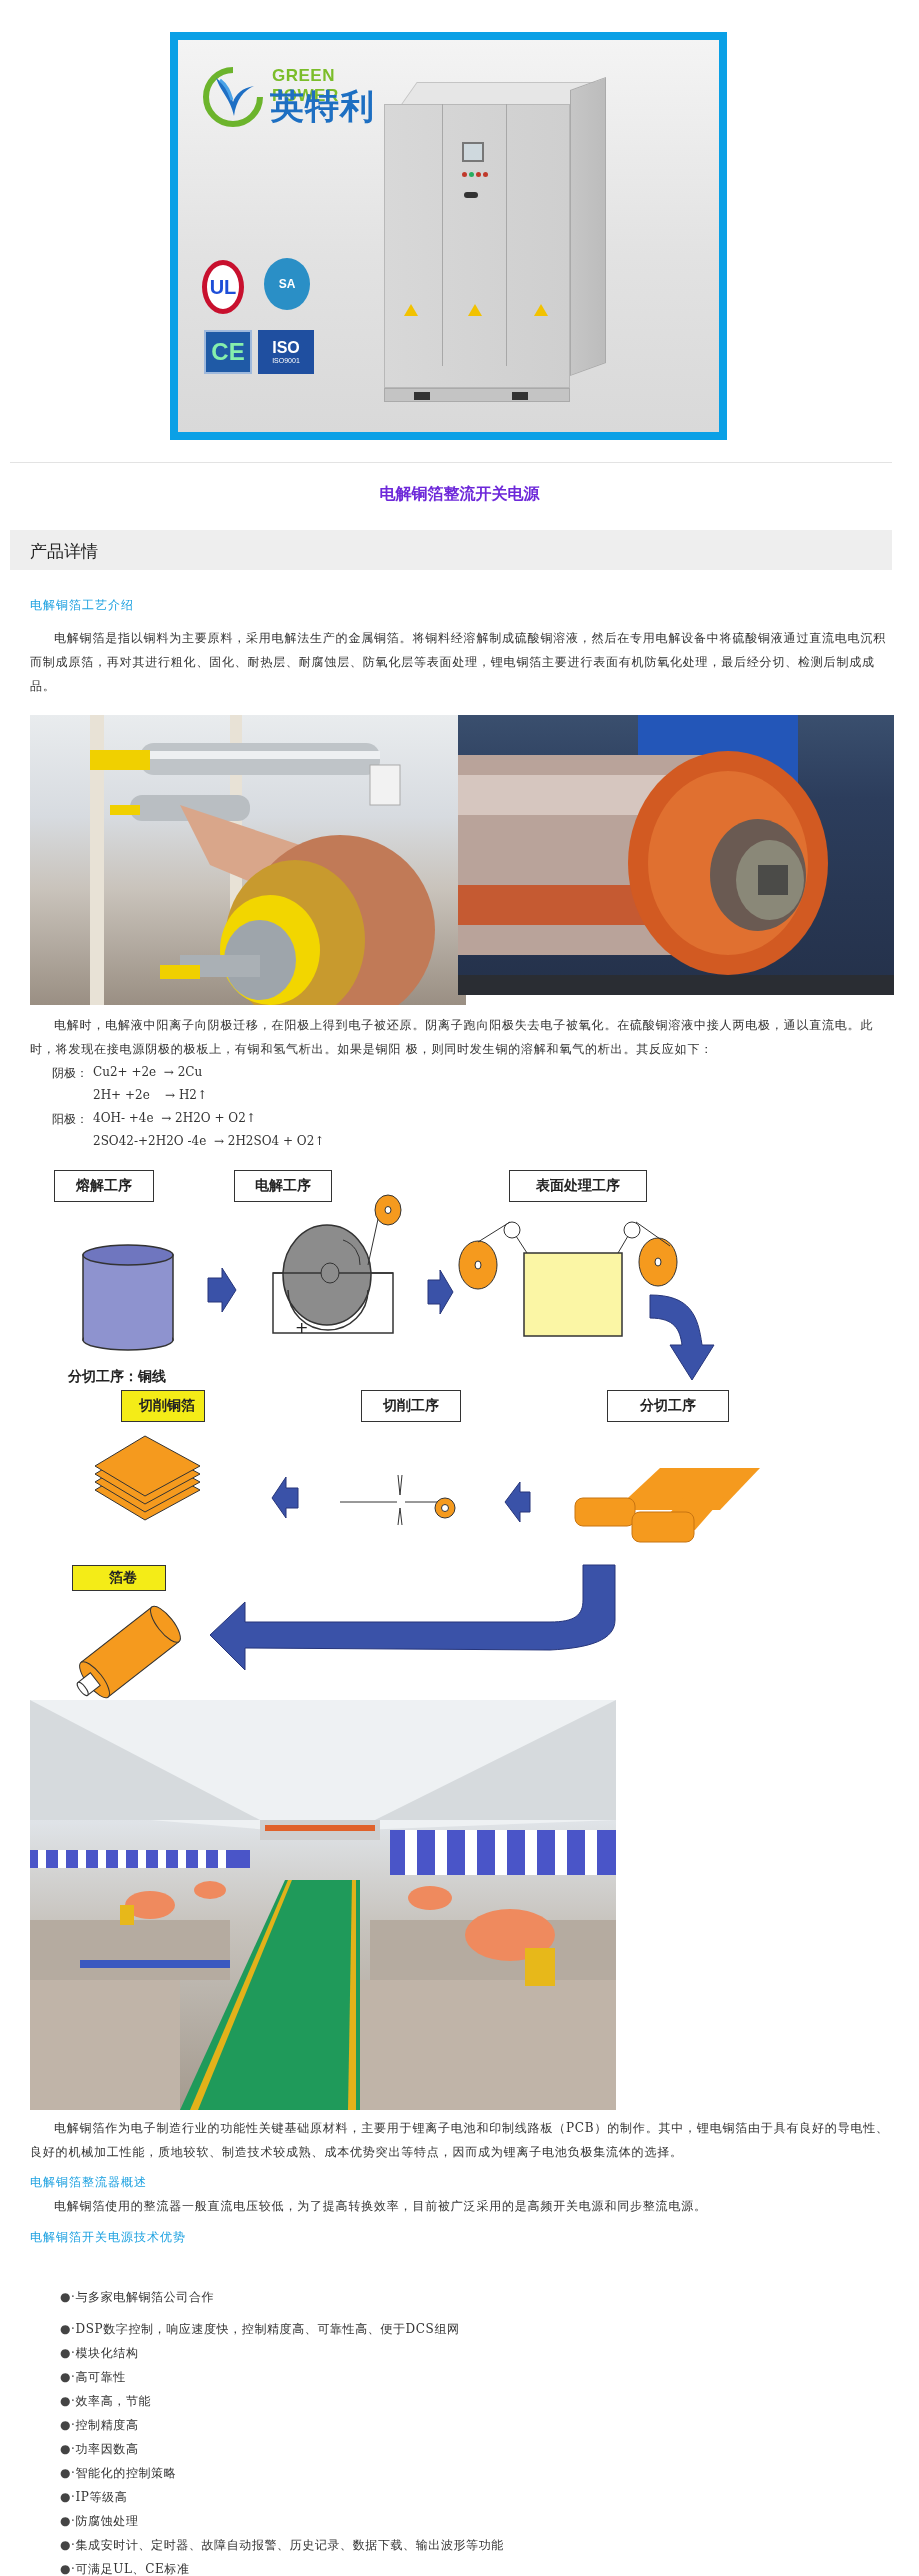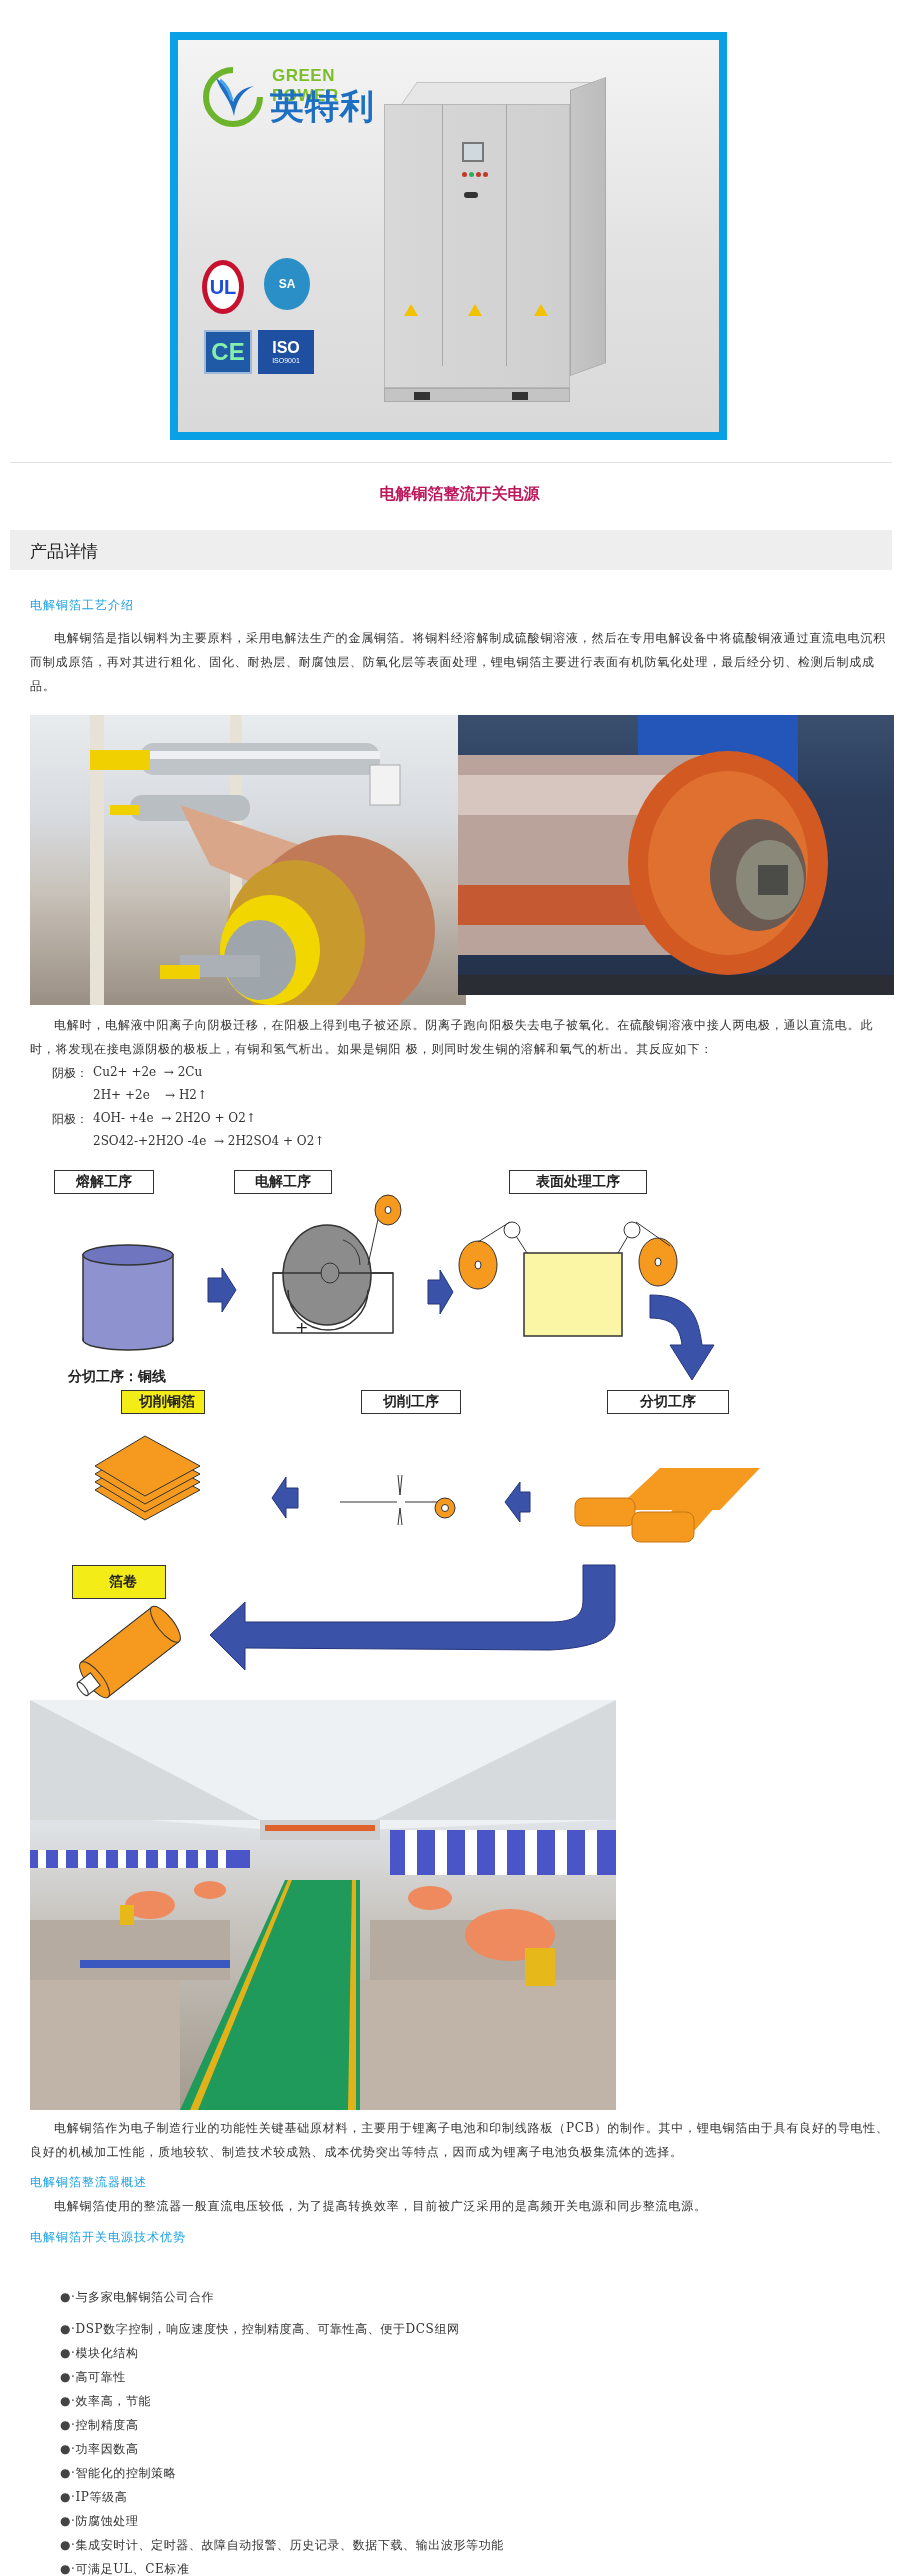--- a/index.html
+++ b/index.html
@@ -23,34 +23,34 @@
   .cab-side { position:absolute; left:186px; top:8px; width:36px; height:286px; background:linear-gradient(90deg,#c6c6c6,#bcbcbc); border:1px solid #aaa; transform:skewY(-20deg); transform-origin:top left; }
   .door-line { position:absolute; top:22px; width:1px; height:262px; background:#a8a8a8; }
   .panel-screen { position:absolute; left:78px; top:60px; width:22px; height:20px; background:#cfd9de; border:2px solid #777; }
   .btn-dot { position:absolute; top:90px; width:5px; height:5px; border-radius:50%; }
   .switch { position:absolute; left:80px; top:110px; width:14px; height:6px; background:#333; border-radius:3px; }
   .warn { position:absolute; top:222px; width:0; height:0; border-left:7px solid transparent; border-right:7px solid transparent; border-bottom:12px solid #f2c200; }
   .cab-base { position:absolute; left:0; top:306px; width:186px; height:14px; background:#c4c4c4; border:1px solid #aaa; }
   .base-slot { position:absolute; top:310px; width:16px; height:8px; background:#333; }
 
   .divider { position:absolute; left:10px; top:462px; width:882px; height:1px; background:#e3e3e3; }
-  .page-title { position:absolute; left:0; top:484px; width:919px; text-align:center; font-weight:bold; font-size:16px; color:#be185d; }
+  .page-title { position:absolute; left:0; top:484px; width:919px; text-align:center; font-weight:bold; font-size:16px; color:#6d28d9; }
   .section-bar { position:absolute; left:10px; top:530px; width:882px; height:40px; background:#eeeeee; }
   .section-bar span { position:absolute; left:20px; top:10px; font-size:17px; color:#222; }
 
   .sub-heading { position:absolute; left:30px; font-size:12px; color:#1da1e0; letter-spacing:1px; }
   .para { position:absolute; left:30px; width:860px; font-family:"DejaVu Serif","Liberation Serif",serif; font-size:12px; color:#333; line-height:24px; text-indent:2em; letter-spacing:0.8px; }
   .formula { position:absolute; font-family:"DejaVu Serif","Liberation Serif",serif; font-size:12px; color:#333; white-space:pre; }
 
   .photo { position:absolute; overflow:hidden; }
   .photo1 { left:30px; top:715px; width:436px; height:290px; background:linear-gradient(180deg,#e9ecee 0%,#d7dbe0 35%,#c9c3bb 60%,#9a8f83 100%); }
   .photo2 { left:458px; top:715px; width:436px; height:280px; background:linear-gradient(180deg,#3a4f6e 0%,#2c3d5c 30%,#24314a 100%); }
 
   .diagram { position:absolute; left:30px; top:1170px; width:740px; height:530px; }
-  .d-box { position:absolute; border:1.5px solid #333; background:#fff; font-weight:bold; font-size:14px; color:#222; display:flex; align-items:center; justify-content:center; height:24px; }
+  .d-box { position:absolute; border:1.5px solid #333; background:#fff; font-weight:bold; font-size:14px; color:#222; display:flex; align-items:center; justify-content:center; height:32px; }
   .d-box.yellow { background:#f4ec17;padding-left:8px; }
   .d-caption { position:absolute; font-weight:bold; font-size:14px; color:#222; }
 
   .photo3 { left:30px; top:1700px; width:586px; height:410px; background:linear-gradient(180deg,#e8ecef 0%,#dfe3e7 30%,#c7c3bd 55%,#a49a8e 100%); }
 
   .bullet-list { position:absolute; left:60px; top:2285px; width:820px; list-style:none; }
   .bullet-list li { font-family:"DejaVu Serif","Liberation Serif",serif; font-size:12px; color:#333; height:24px; line-height:24px; letter-spacing:0.6px; }
   .bullet-list li.first { margin-bottom:8px; }
   .bullet-list li::before { content:"●·"; color:#444; }
 </style>
@@ -217,21 +217,21 @@
     </g>
   </svg>
   <div class="d-box" style="left:24px;top:0;width:100px">熔解工序</div>
   <div class="d-box" style="left:204px;top:0;width:98px">电解工序</div>
   <div class="d-box" style="left:479px;top:0;width:138px">表面处理工序</div>
   <div class="d-caption" style="left:38px;top:198px">分切工序：铜线</div>
   <div class="d-caption" style="left:265px;top:148px;font-weight:normal;font-size:16px">+</div>
   <div class="d-box yellow" style="left:91px;top:220px;width:84px">切削铜箔</div>
   <div class="d-box" style="left:331px;top:220px;width:100px">切削工序</div>
   <div class="d-box" style="left:577px;top:220px;width:122px">分切工序</div>
-  <div class="d-box yellow" style="left:42px;top:395px;width:94px;height:34px">箔卷</div>
+  <div class="d-box yellow" style="left:42px;top:395px;width:94px;height:26px">箔卷</div>
 </div>
 
 <div class="photo photo3">
   <svg width="586" height="410" viewBox="0 0 586 410">
     <path d="M0 0 L586 0 L586 120 L330 130 L240 130 L0 110 Z" fill="#eef1f3"></path>
     <path d="M0 0 L230 120 L0 120 Z" fill="#d6dadd"></path>
     <path d="M586 0 L345 120 L586 120 Z" fill="#d6dadd"></path>
     <rect x="230" y="120" width="120" height="20" fill="#cfcfcf"></rect>
     <rect x="235" y="125" width="110" height="6" fill="#e0612a"></rect>
     <rect x="0" y="150" width="220" height="18" fill="#4a55c8"></rect>

